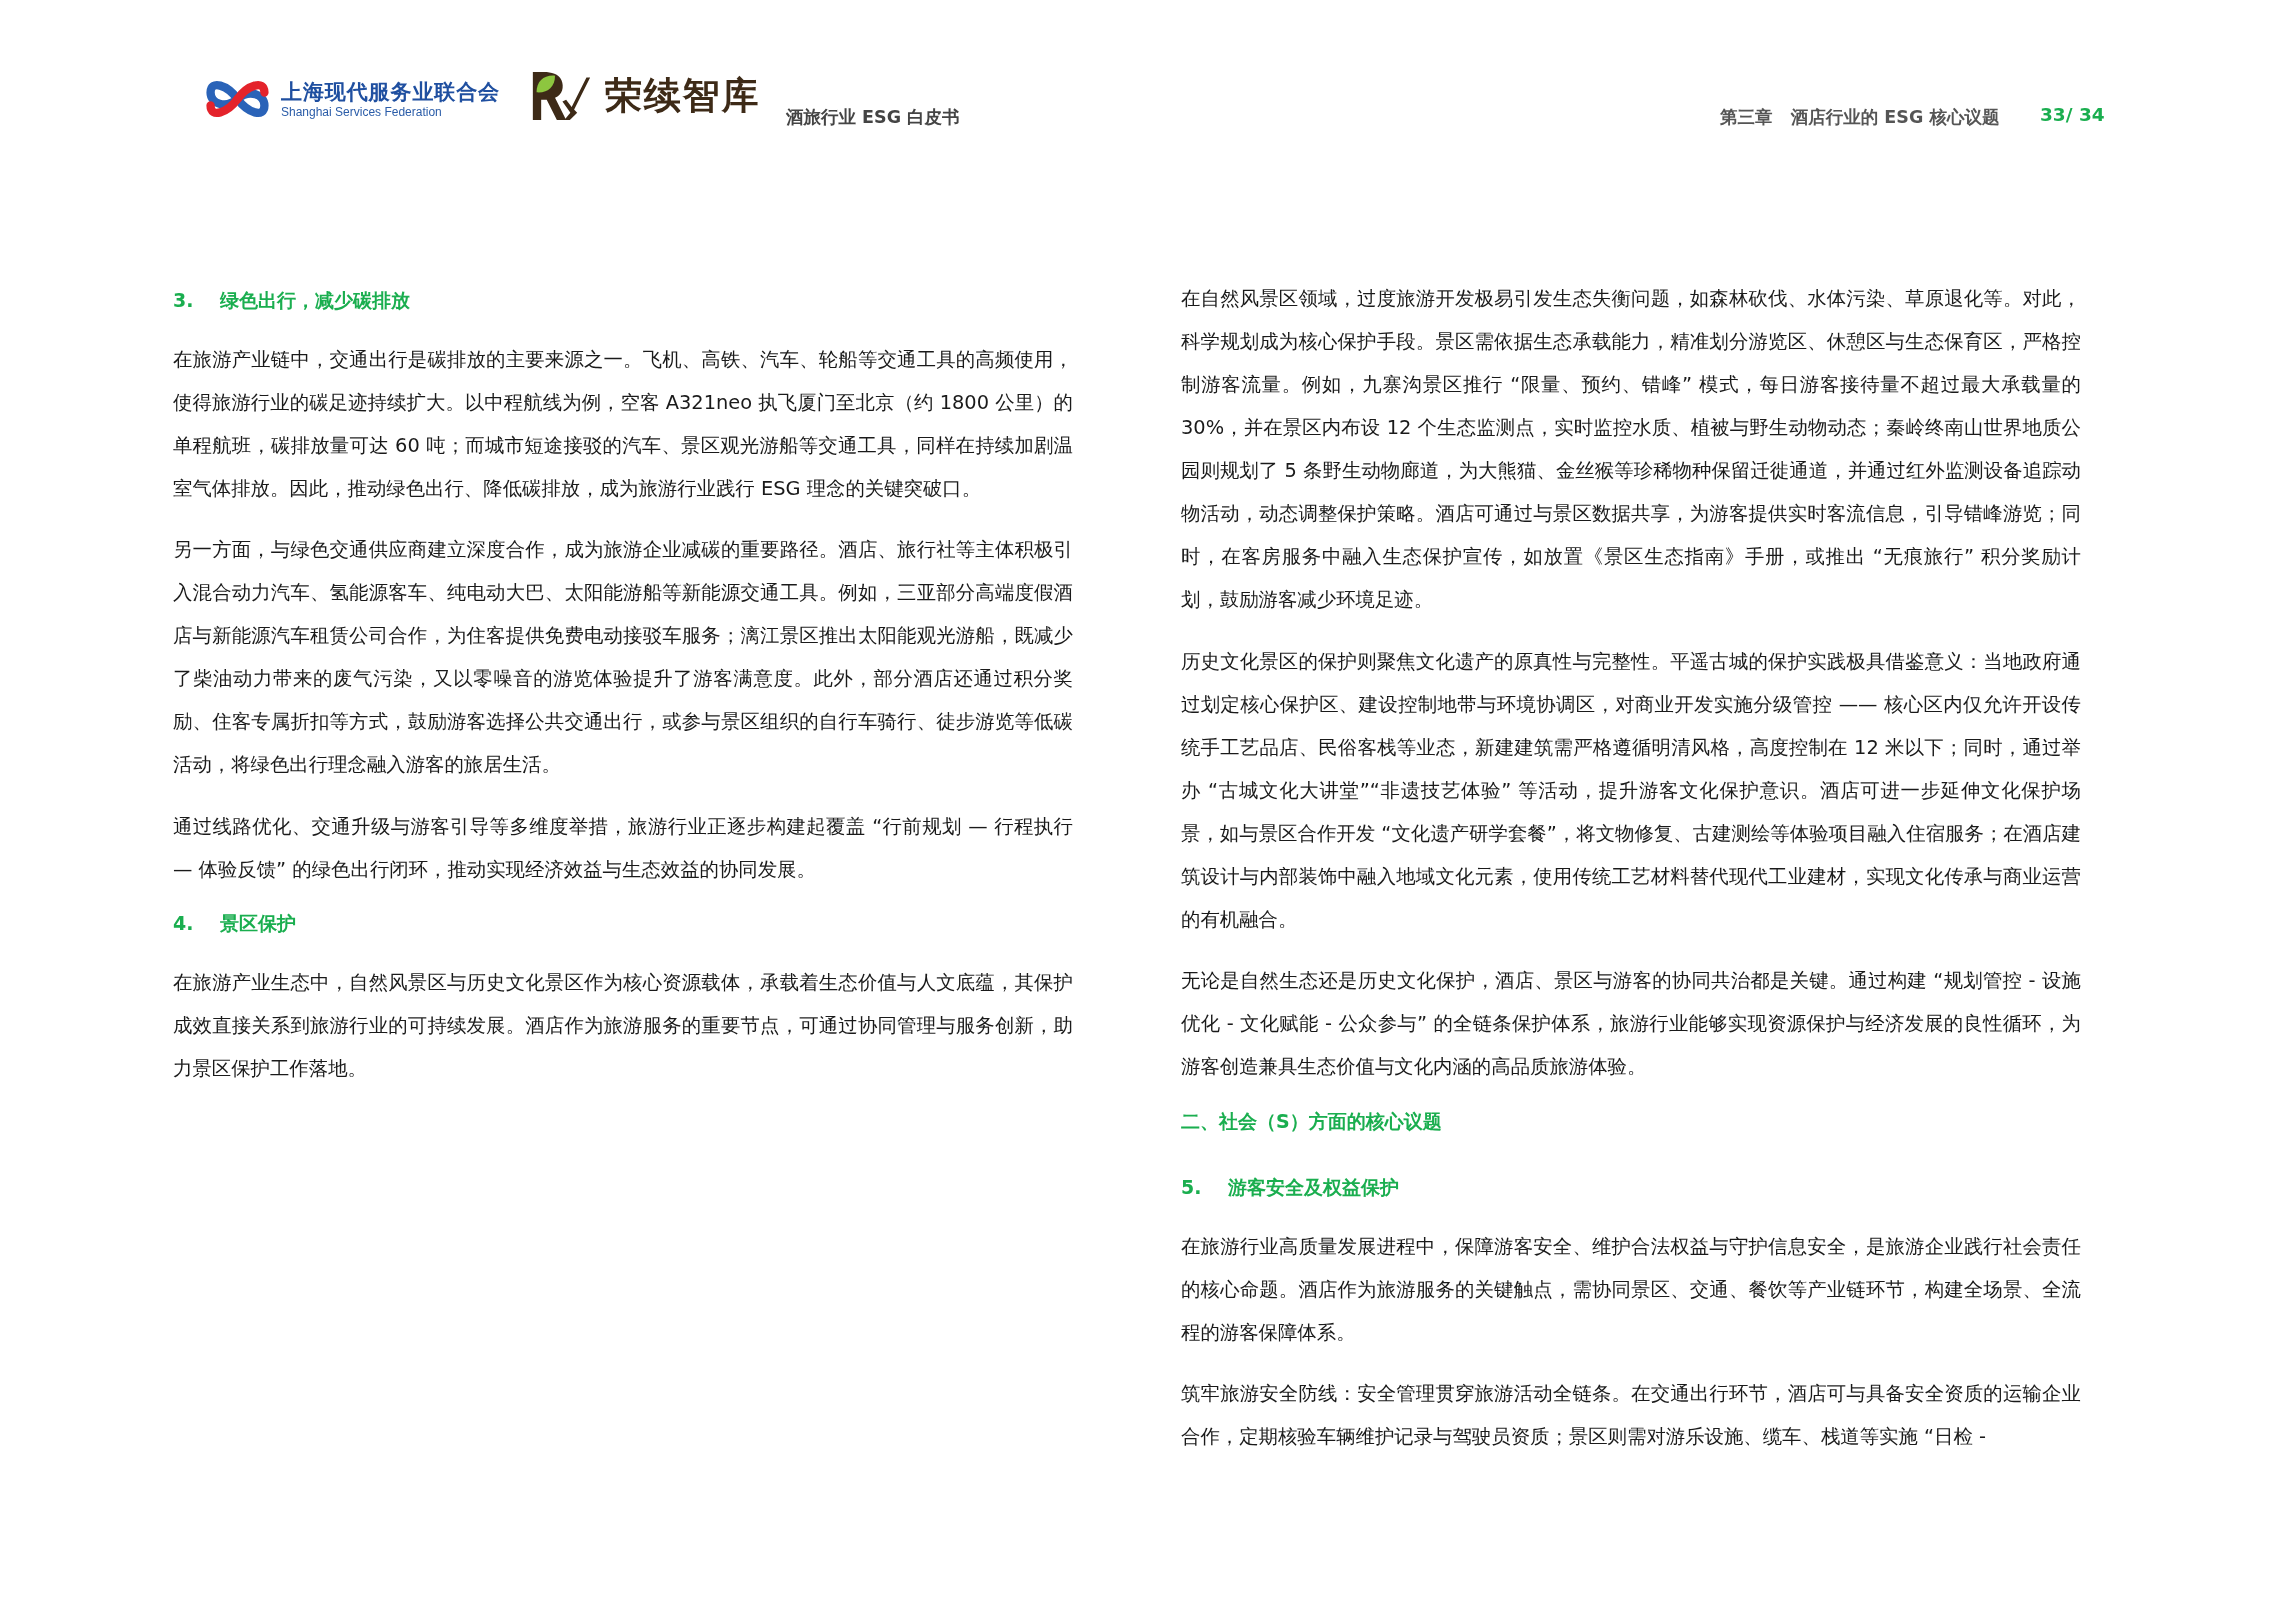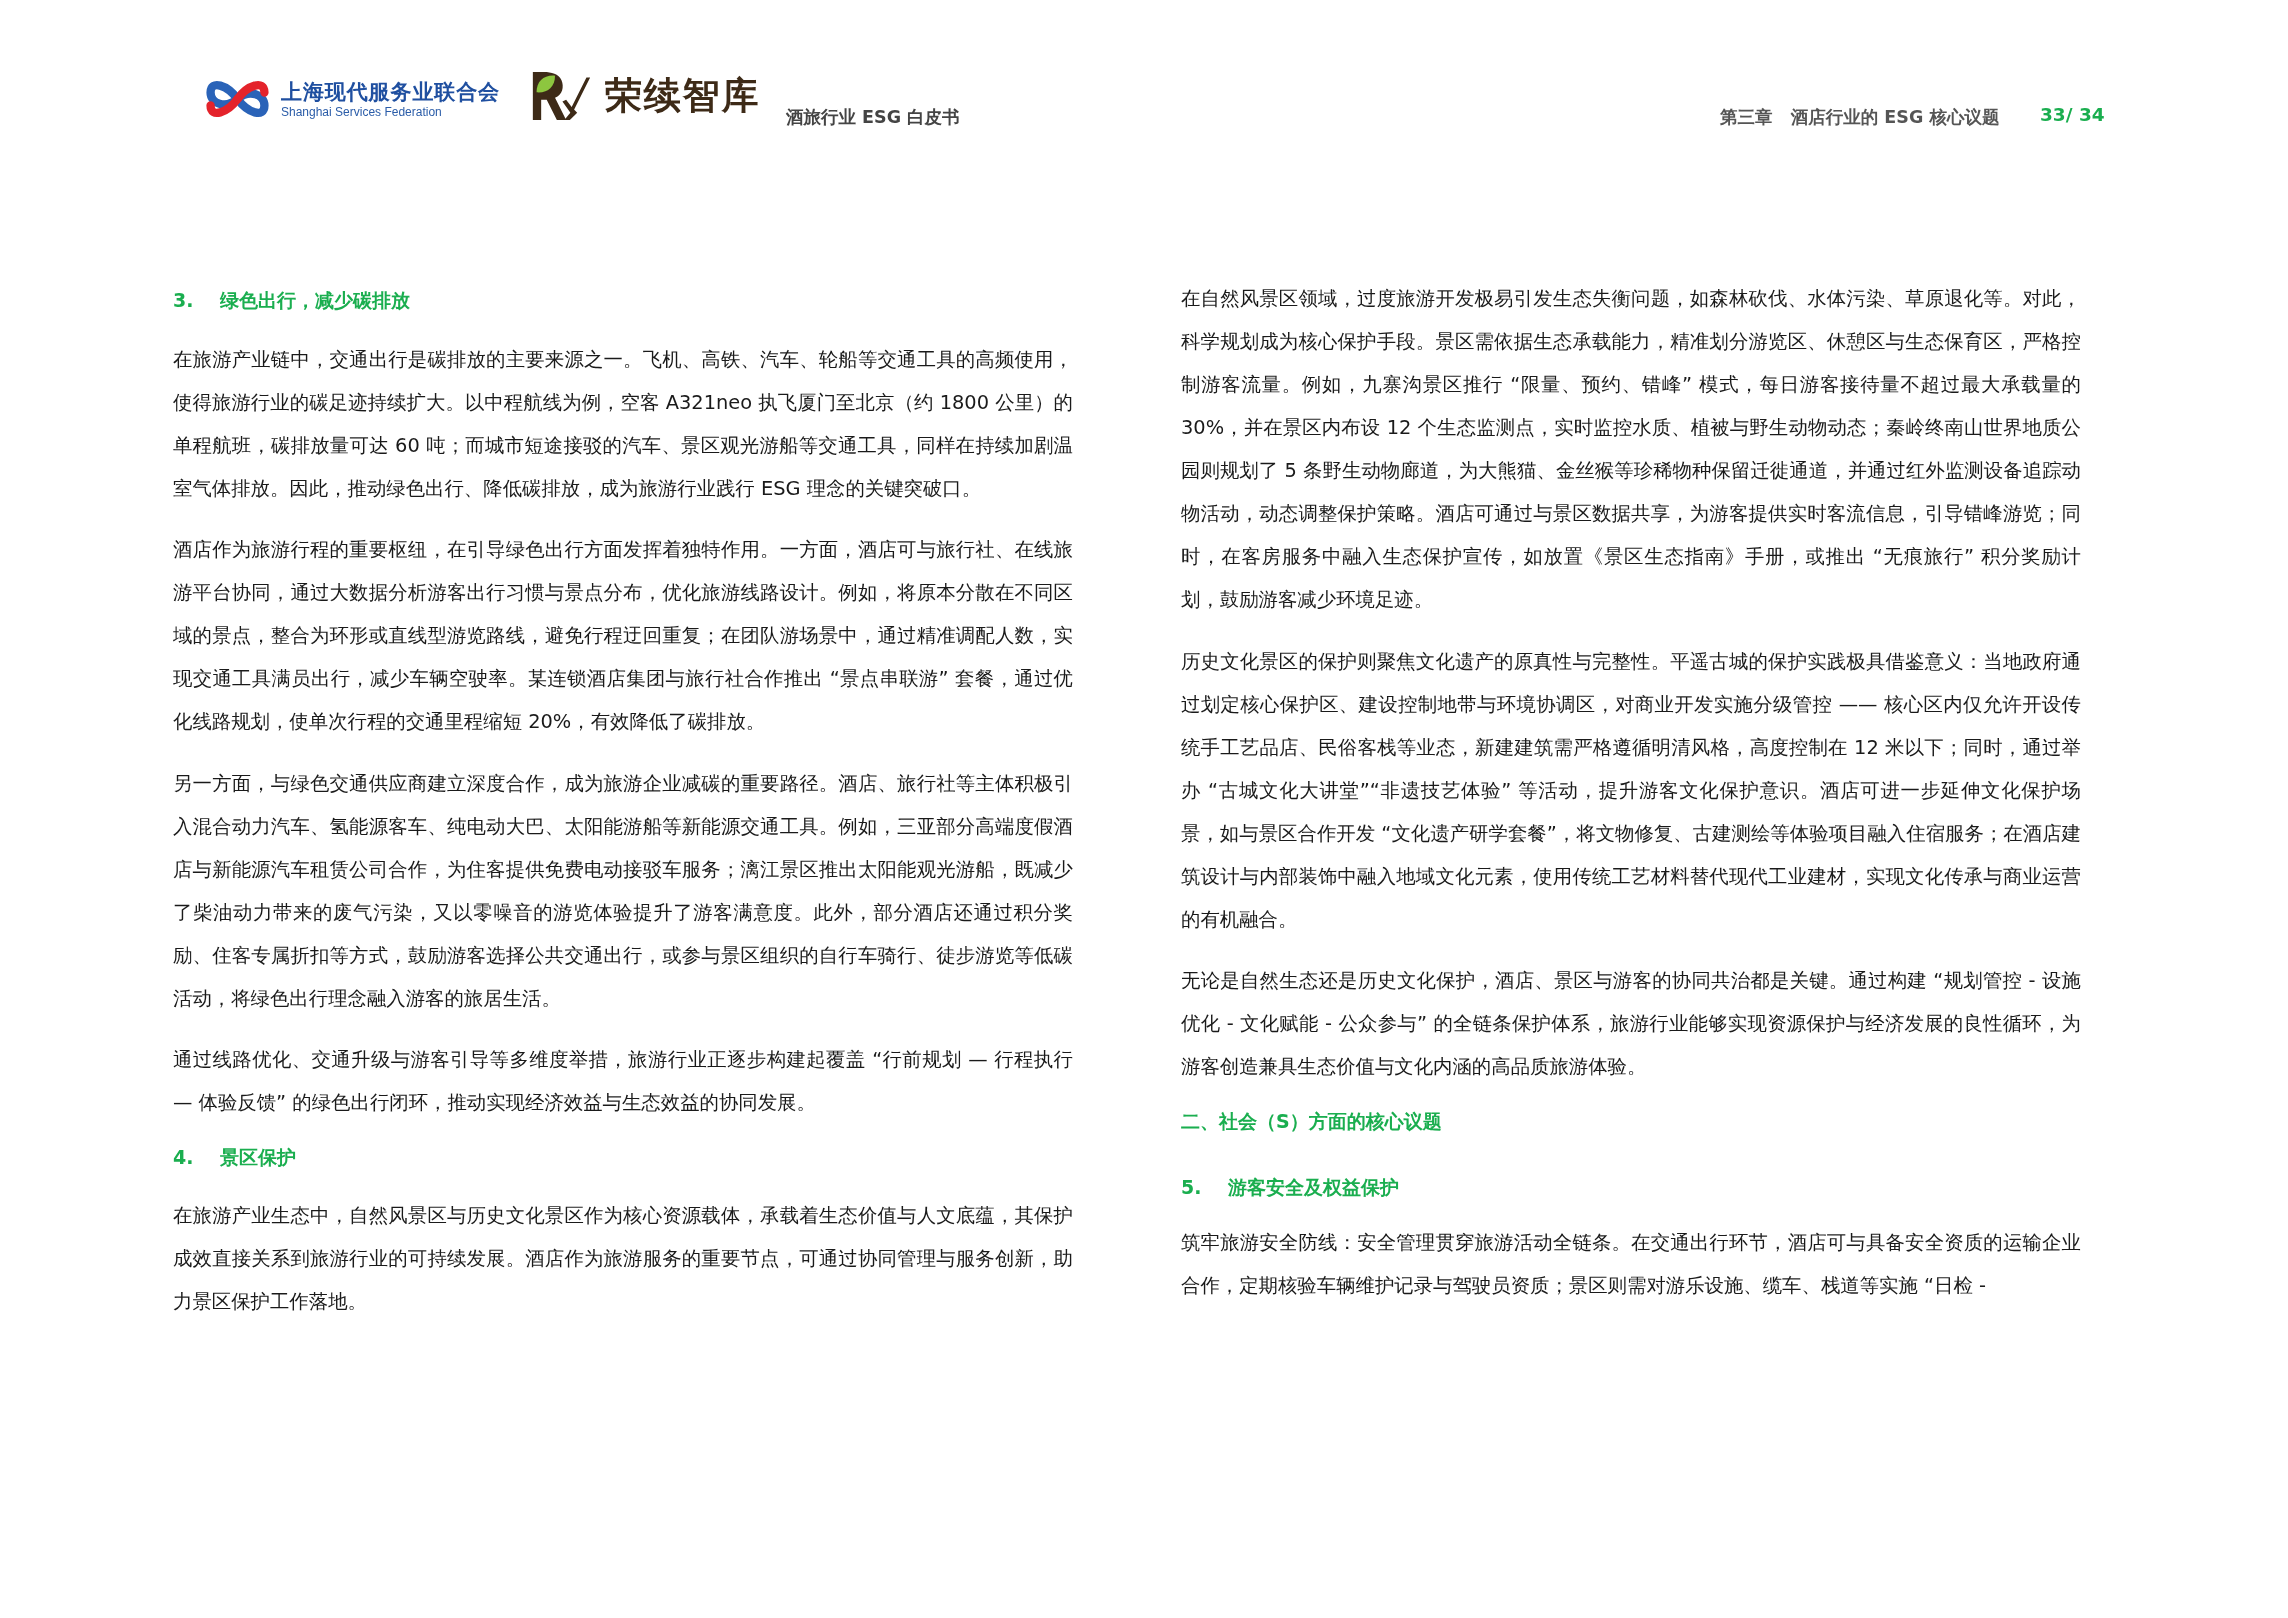--- a/index.html
+++ b/index.html
@@ -52,28 +52,28 @@
   </div>
 
   <span class="doc-title">酒旅行业 ESG 白皮书</span>
   <span class="chapter">第三章   酒店行业的 ESG 核心议题</span>
   <span class="page-num">33/ 34</span>
 </div>
 
 <div class="col col-left">
   <p class="h" style="margin-top:9.2px;">3.    绿色出行，减少碳排放</p>
   <p class="p" style="margin-top:22px;">在旅游产业链中，交通出行是碳排放的主要来源之一。飞机、高铁、汽车、轮船等交通工具的高频使用，使得旅游行业的碳足迹持续扩大。以中程航线为例，空客 A321neo 执飞厦门至北京（约 1800 公里）的单程航班，碳排放量可达 60 吨；而城市短途接驳的汽车、景区观光游船等交通工具，同样在持续加剧温室气体排放。因此，推动绿色出行、降低碳排放，成为旅游行业践行 ESG 理念的关键突破口。</p>
-  <p class="p" style="margin-top:18.5px;">酒店作为旅游行程的重要枢纽，在引导绿色出行方面发挥着独特作用。一方面，酒店可与旅行社、在线旅游平台协同，通过大数据分析游客出行习惯与景点分布，优化旅游线路设计。例如，将原本分散在不同区域的景点，整合为环形或直线型游览路线，避免行程迂回重复；在团队游场景中，通过精准调配人数，实现交通工具满员出行，减少车辆空驶率。某连锁酒店集团与旅行社合作推出 “景点串联游” 套餐，通过优化线路规划，使单次行程的交通里程缩短 20%，有效降低了碳排放。</p>
   <p class="p" style="margin-top:18.5px;">另一方面，与绿色交通供应商建立深度合作，成为旅游企业减碳的重要路径。酒店、旅行社等主体积极引入混合动力汽车、氢能源客车、纯电动大巴、太阳能游船等新能源交通工具。例如，三亚部分高端度假酒店与新能源汽车租赁公司合作，为住客提供免费电动接驳车服务；漓江景区推出太阳能观光游船，既减少了柴油动力带来的废气污染，又以零噪音的游览体验提升了游客满意度。此外，部分酒店还通过积分奖励、住客专属折扣等方式，鼓励游客选择公共交通出行，或参与景区组织的自行车骑行、徒步游览等低碳活动，将绿色出行理念融入游客的旅居生活。</p>
   <p class="p" style="margin-top:18.5px;">通过线路优化、交通升级与游客引导等多维度举措，旅游行业正逐步构建起覆盖 “行前规划 — 行程执行 — 体验反馈” 的绿色出行闭环，推动实现经济效益与生态效益的协同发展。</p>
   <p class="h" style="margin-top:18.5px;">4.    景区保护</p>
   <p class="p" style="margin-top:22px;">在旅游产业生态中，自然风景区与历史文化景区作为核心资源载体，承载着生态价值与人文底蕴，其保护成效直接关系到旅游行业的可持续发展。酒店作为旅游服务的重要节点，可通过协同管理与服务创新，助力景区保护工作落地。</p>
 </div>
 
 <div class="col col-right">
   <p class="p" style="margin-top:0;">在自然风景区领域，过度旅游开发极易引发生态失衡问题，如森林砍伐、水体污染、草原退化等。对此，科学规划成为核心保护手段。景区需依据生态承载能力，精准划分游览区、休憩区与生态保育区，严格控制游客流量。例如，九寨沟景区推行 “限量、预约、错峰” 模式，每日游客接待量不超过最大承载量的 30%，并在景区内布设 12 个生态监测点，实时监控水质、植被与野生动物动态；秦岭终南山世界地质公园则规划了 5 条野生动物廊道，为大熊猫、金丝猴等珍稀物种保留迁徙通道，并通过红外监测设备追踪动物活动，动态调整保护策略。酒店可通过与景区数据共享，为游客提供实时客流信息，引导错峰游览；同时，在客房服务中融入生态保护宣传，如放置《景区生态指南》手册，或推出 “无痕旅行” 积分奖励计划，鼓励游客减少环境足迹。</p>
   <p class="p" style="margin-top:18.5px;">历史文化景区的保护则聚焦文化遗产的原真性与完整性。平遥古城的保护实践极具借鉴意义：当地政府通过划定核心保护区、建设控制地带与环境协调区，对商业开发实施分级管控 —— 核心区内仅允许开设传统手工艺品店、民俗客栈等业态，新建建筑需严格遵循明清风格，高度控制在 12 米以下；同时，通过举办 “古城文化大讲堂”“非遗技艺体验” 等活动，提升游客文化保护意识。酒店可进一步延伸文化保护场景，如与景区合作开发 “文化遗产研学套餐”，将文物修复、古建测绘等体验项目融入住宿服务；在酒店建筑设计与内部装饰中融入地域文化元素，使用传统工艺材料替代现代工业建材，实现文化传承与商业运营的有机融合。</p>
   <p class="p" style="margin-top:18.5px;">无论是自然生态还是历史文化保护，酒店、景区与游客的协同共治都是关键。通过构建 “规划管控 - 设施优化 - 文化赋能 - 公众参与” 的全链条保护体系，旅游行业能够实现资源保护与经济发展的良性循环，为游客创造兼具生态价值与文化内涵的高品质旅游体验。</p>
   <p class="h" style="margin-top:18.5px;">二、社会（S）方面的核心议题</p>
   <p class="h" style="margin-top:37px;">5.    游客安全及权益保护</p>
+  <p class="p" style="margin-top:22px;">在旅游行业高质量发展进程中，保障游客安全、维护合法权益与守护信息安全，是旅游企业践行社会责任的核心命题。酒店作为旅游服务的关键触点，需协同景区、交通、餐饮等产业链环节，构建全场景、全流程的游客保障体系。</p>
   <p class="p" style="margin-top:18.5px;"><b>筑牢旅游安全防线：</b><span>安全管理贯穿旅游活动全链条。在交通出行环节，酒店可与具备安全资质的运输企业合作，定期核验车辆维护记录与驾驶员资质；景区则需对游乐设施、缆车、栈道等实施 “日检 -</span></p>
 </div>
 
 
 </body></html>

